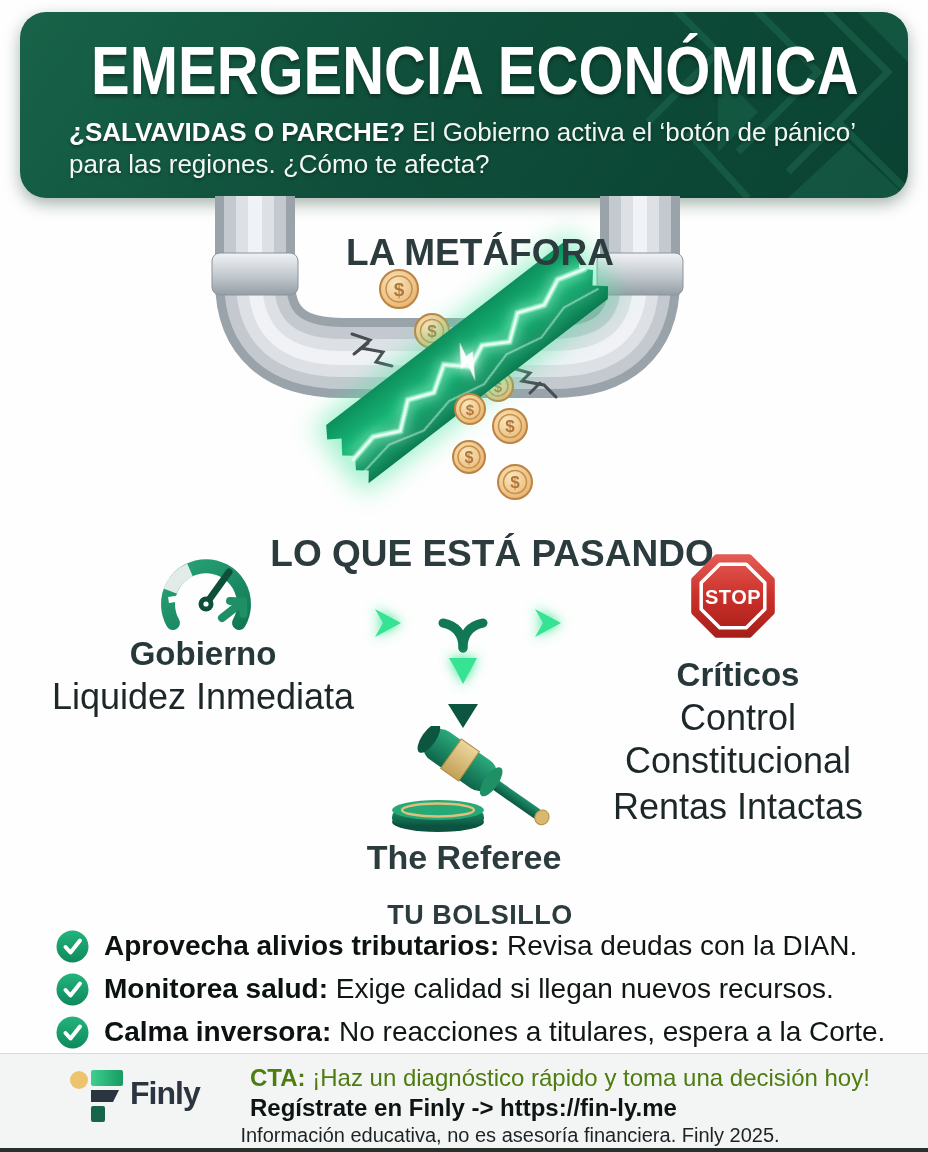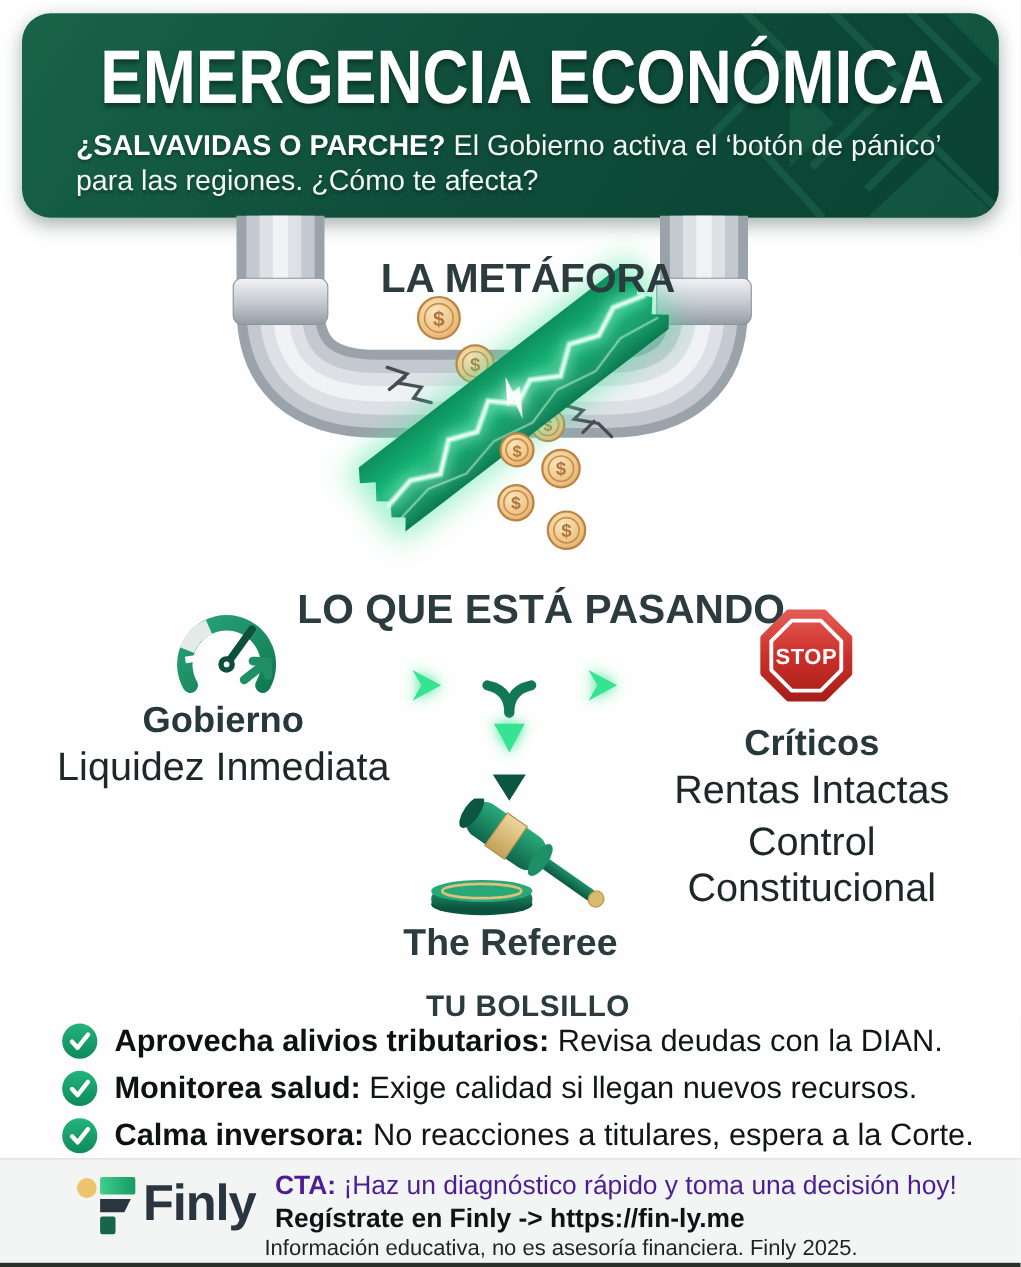--- a/index.html
+++ b/index.html
@@ -58,23 +58,23 @@
   .check-row{display:flex;align-items:flex-start;margin-bottom:9px;}
   .check-ico{flex:0 0 33px;margin-right:15px;margin-top:1px;}
   .check-text{font-size:28px;line-height:34px;color:#101516;}
   .check-text b{font-weight:bold;color:#0c1112;}
   
   .footer{
     position:absolute;left:0;top:1053px;width:928px;height:95px;
     background:#f3f5f4;border-top:1px solid #d8dbd9;
   }
   .brand{position:absolute;left:68px;top:8px;display:flex;align-items:center;}
-  .brand-name{font-size:46px;font-weight:bold;color:#2b3540;letter-spacing:-1px;margin-left:4px;}
+  .brand-name{font-size:32px;font-weight:bold;color:#2b3540;letter-spacing:-1px;margin-left:4px;}
   .cta-block{position:absolute;left:250px;top:9px;}
-  .cta-line{font-size:24px;color:#4c1d95;line-height:30px;}
+  .cta-line{font-size:24px;color:#4d7c0f;line-height:30px;}
   .cta-line b{font-weight:bold;}
   .register-line{font-size:24px;font-weight:bold;color:#0e1314;line-height:30px;}
   .disclaimer{
     position:absolute;left:0;top:70px;width:100%;text-align:center;
     font-size:20px;color:#1c2324;padding-left:46px;
   }
   .bottom-strip{position:absolute;left:0;top:1148px;width:928px;height:4px;background:#28302c;}
 </style>
 </head>
 <body>
@@ -258,22 +258,22 @@
     </g>
     <polygon points="161,106 191,106 176,130" fill="#0c5540"></polygon>
   </svg>
 
   <div class="side side-left">
     <p class="side-title">Gobierno</p>
     <p class="side-sub">Liquidez Inmediata</p>
   </div>
   <div class="side side-right">
     <p class="side-title">Críticos</p>
+    <p class="side-sub">Control Constitucional</p>
     <p class="side-sub">Rentas Intactas</p>
-    <p class="side-sub">Control Constitucional</p>
   </div>
 
   <svg class="gavel-icon" width="170" height="108" viewBox="0 0 170 108">
     <defs>
       <linearGradient id="gavelHead" x1="0" y1="0" x2="0" y2="1">
         <stop offset="0" stop-color="#2aab7c"></stop>
           <stop offset="1" stop-color="#0e654a"></stop>
       </linearGradient>
       <linearGradient id="gavelGold" x1="0" y1="0" x2="0" y2="1">
         <stop offset="0" stop-color="#ecd69c"></stop>

